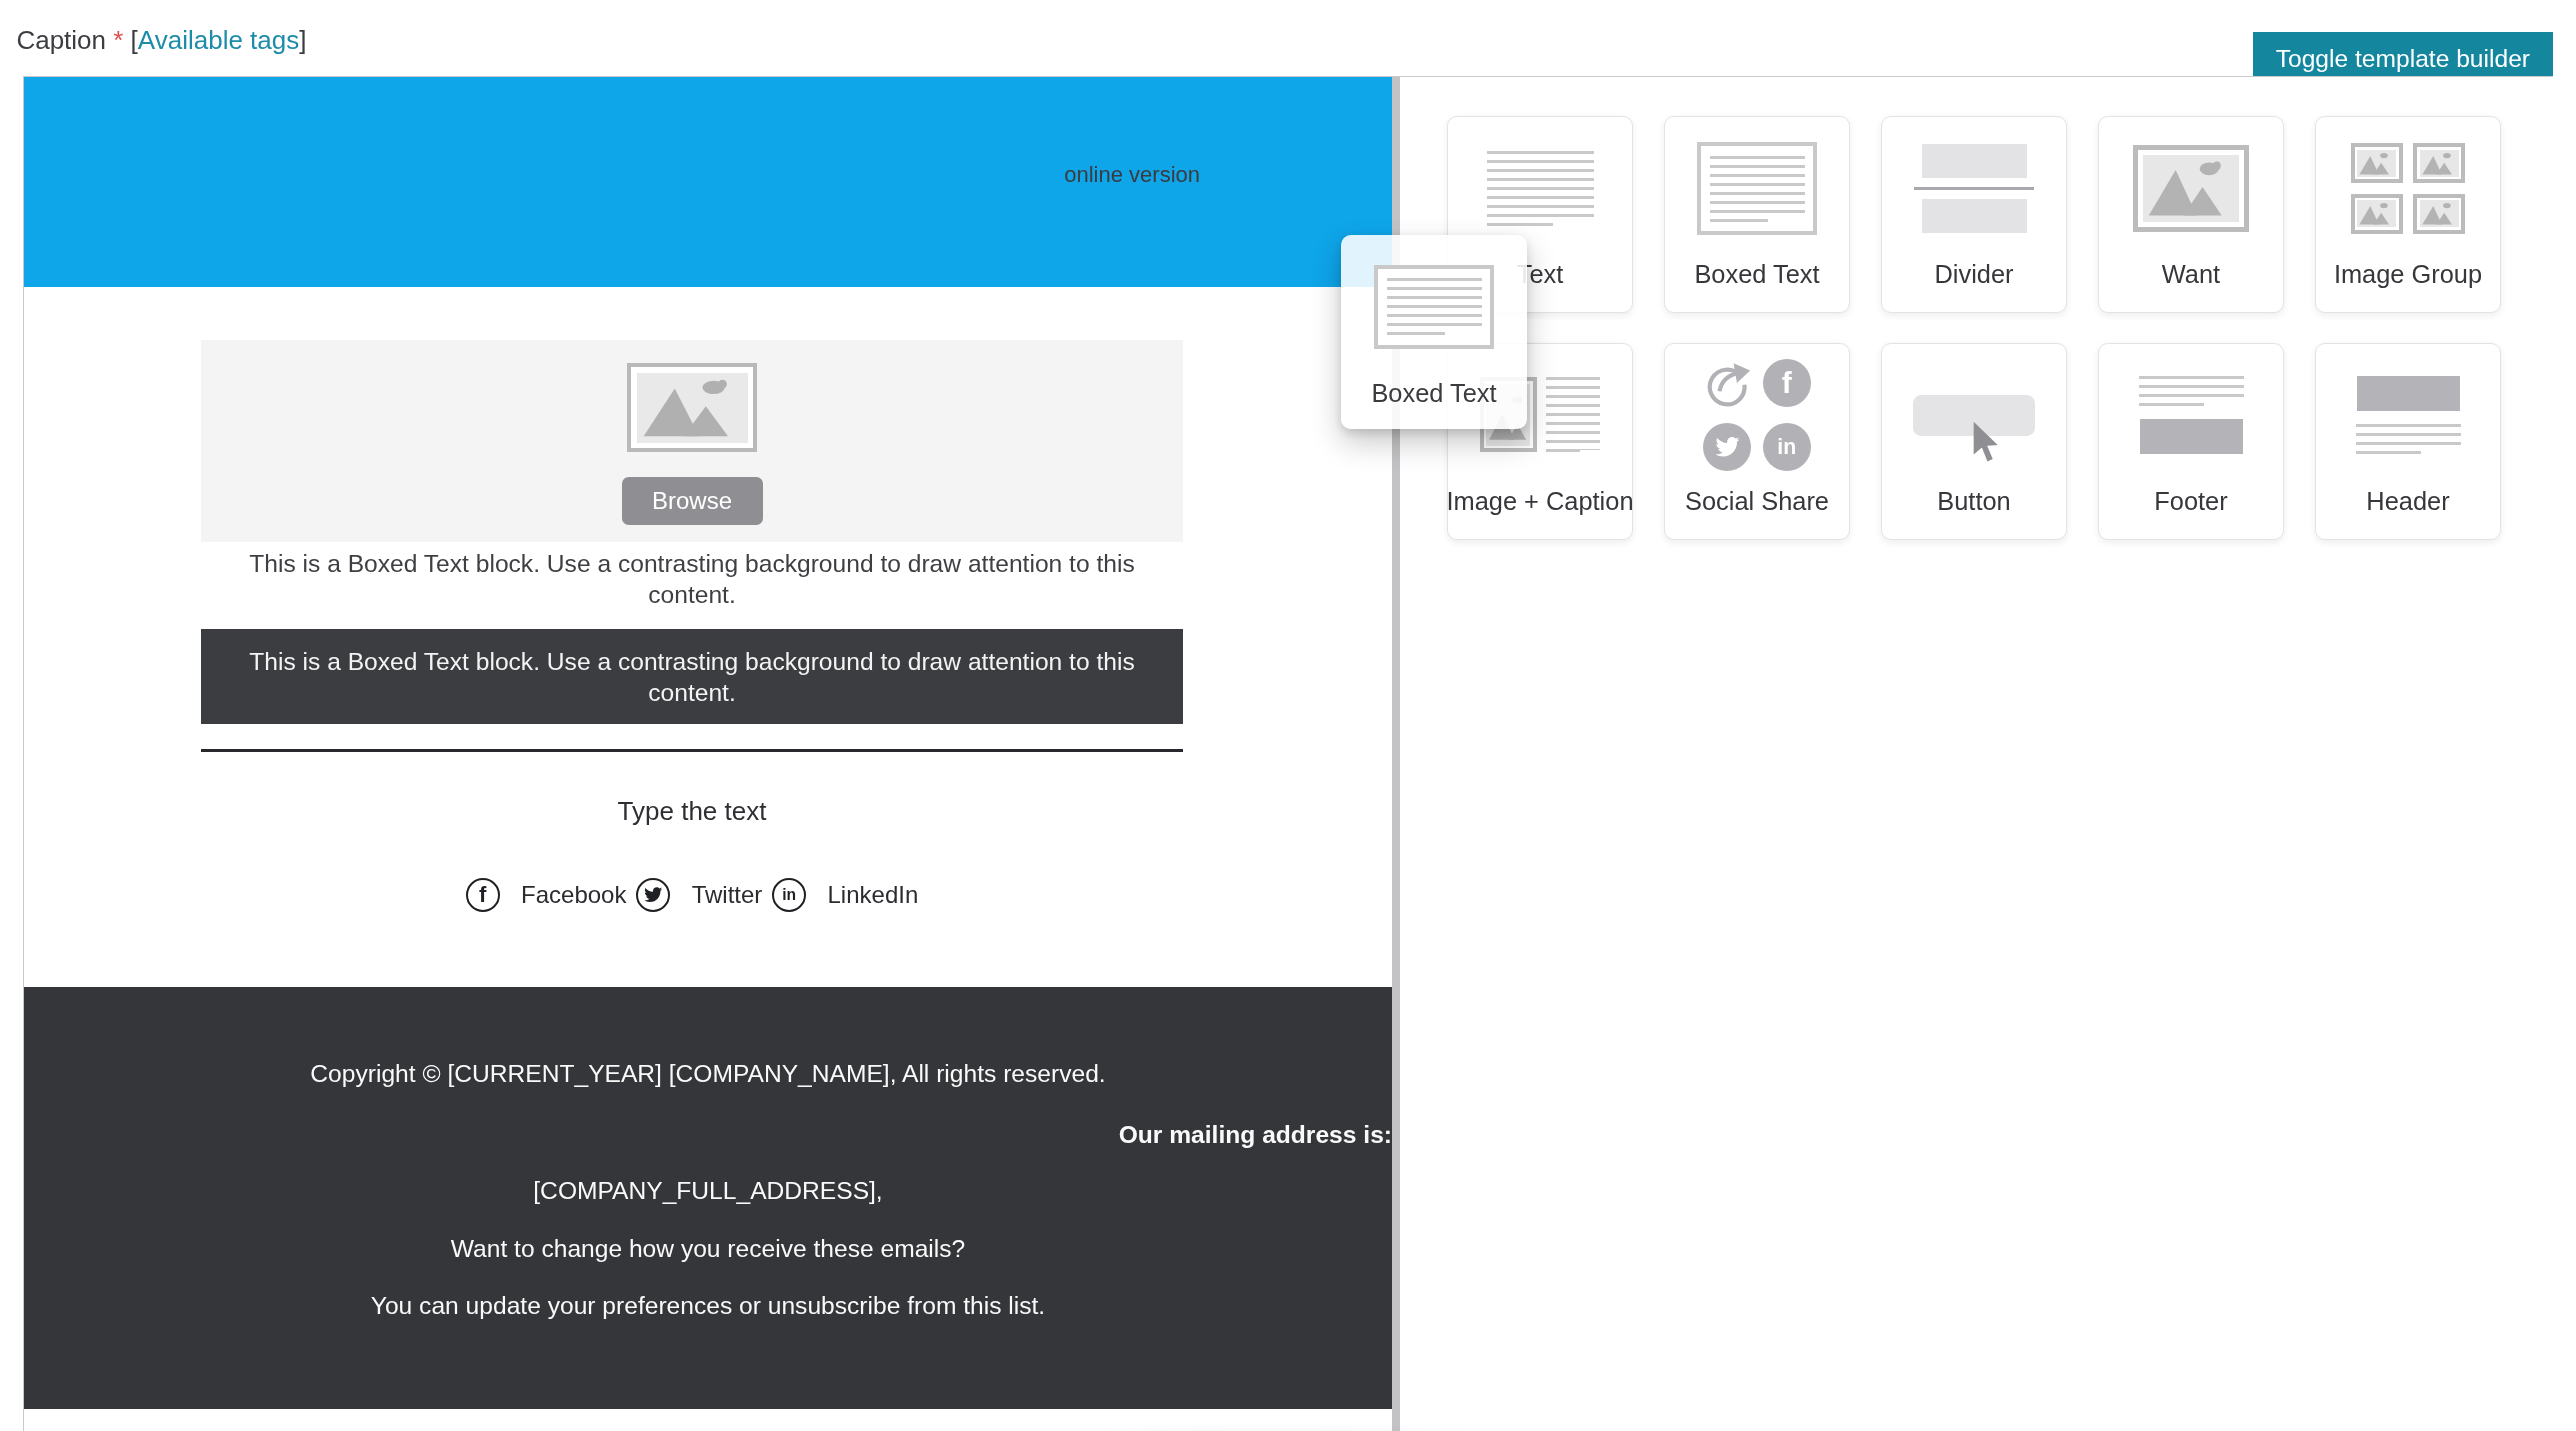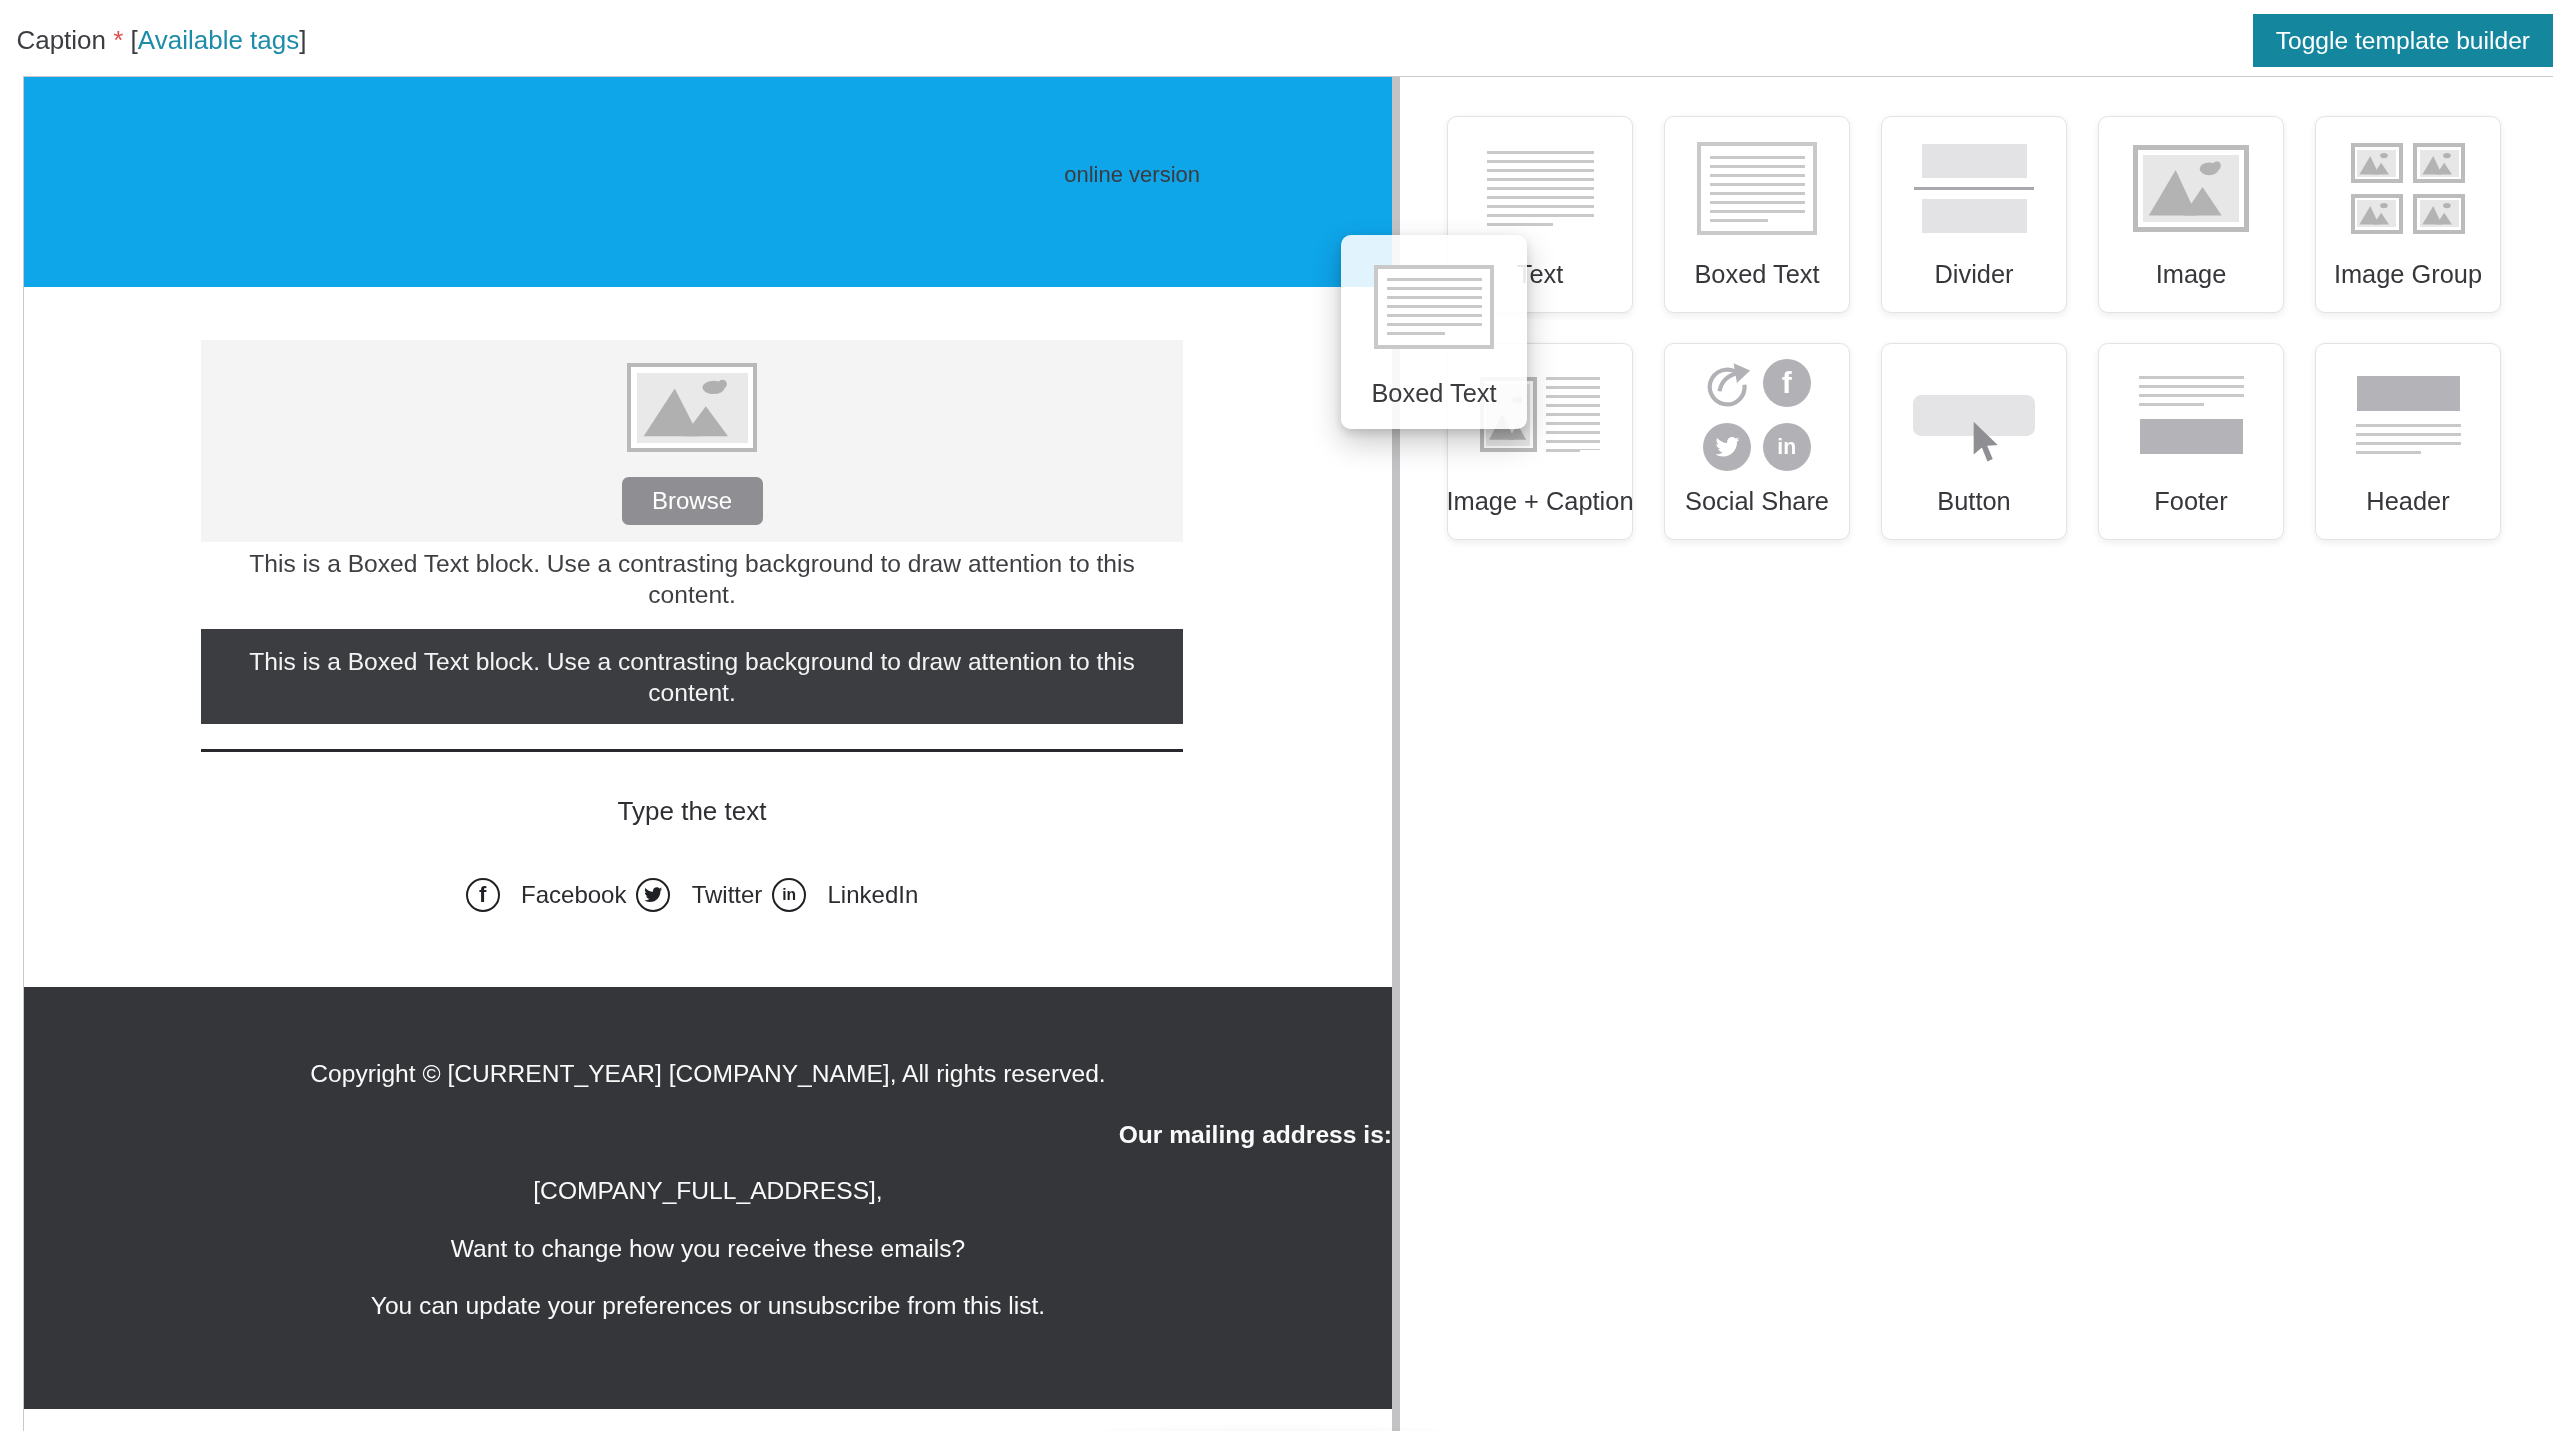--- a/index.html
+++ b/index.html
@@ -6,21 +6,21 @@
   html,body { width:2576px; height:1432px; background:#fff; overflow:hidden;
               font-family:"Liberation Sans", sans-serif; }
   .page { position:relative; width:2576px; height:1432px; }
 
   
   .topbar { position:absolute; left:0; top:0; width:2576px; height:76px; background:#fff; }
   .content-label { position:absolute; left:16.4px; top:24.6px; font-size:26px; color:#3c3d42; }
   .content-label .req { color:var(--red,#e04f4f); }
   .content-label .brk { color:#3c3d42; }
   .content-label .tags-link { color:var(--link,#1d8ca8); cursor:pointer; }
-  .toggle-btn { position:absolute; right:23px; top:14px; height:53px; padding:0 23px;
+  .toggle-btn { position:absolute; right:23px; top:32px; height:53px; padding:0 23px;
                 background:var(--accent,#14879f); color:#fff; font-size:24.6px; border:none;
                 display:flex; align-items:center; font-family:inherit; cursor:pointer; }
 
   
   .main-panel { position:absolute; left:23px; top:76px; width:2530px; height:1356px;
                 background:#fff; border:1.6px solid #c9c9ca; border-bottom:none; }
   .panel-inner { position:absolute; left:0; top:0; right:0; bottom:0; }
 
   
   .email-pane { position:absolute; left:0; top:0; width:1368px; height:1354px; background:#fff; }
@@ -231,21 +231,21 @@
               <span class="img-frame">
                 <svg width="96" height="67" viewBox="0 0 100 63" preserveAspectRatio="none">
                   <rect width="100" height="63" fill="#e7e7e7"></rect>
                   <path d="M6 57 L34 14 L56 57 Z" fill="#b3b3b3"></path>
                   <path d="M42 57 L62 30 L82 57 Z" fill="#b3b3b3"></path>
                   <ellipse cx="69" cy="13" rx="10" ry="6" fill="#b3b3b3"></ellipse>
                   <circle cx="77" cy="10" r="4" fill="#b3b3b3"></circle>
                 </svg>
               </span>
             </div>
-            <div class="card-label">Image</div>
+            <div class="card-label">Want</div>
           </div>
 
           <div class="block-card">
             <div class="icon-zone">
               <div class="img-group">
                 <span class="img-frame mini">
                     <svg width="39" height="27" viewBox="0 0 100 63" preserveAspectRatio="none">
                       <rect width="100" height="63" fill="#e7e7e7"></rect>
                       <path d="M6 57 L34 14 L56 57 Z" fill="#b3b3b3"></path>
                       <path d="M42 57 L62 30 L82 57 Z" fill="#b3b3b3"></path>

